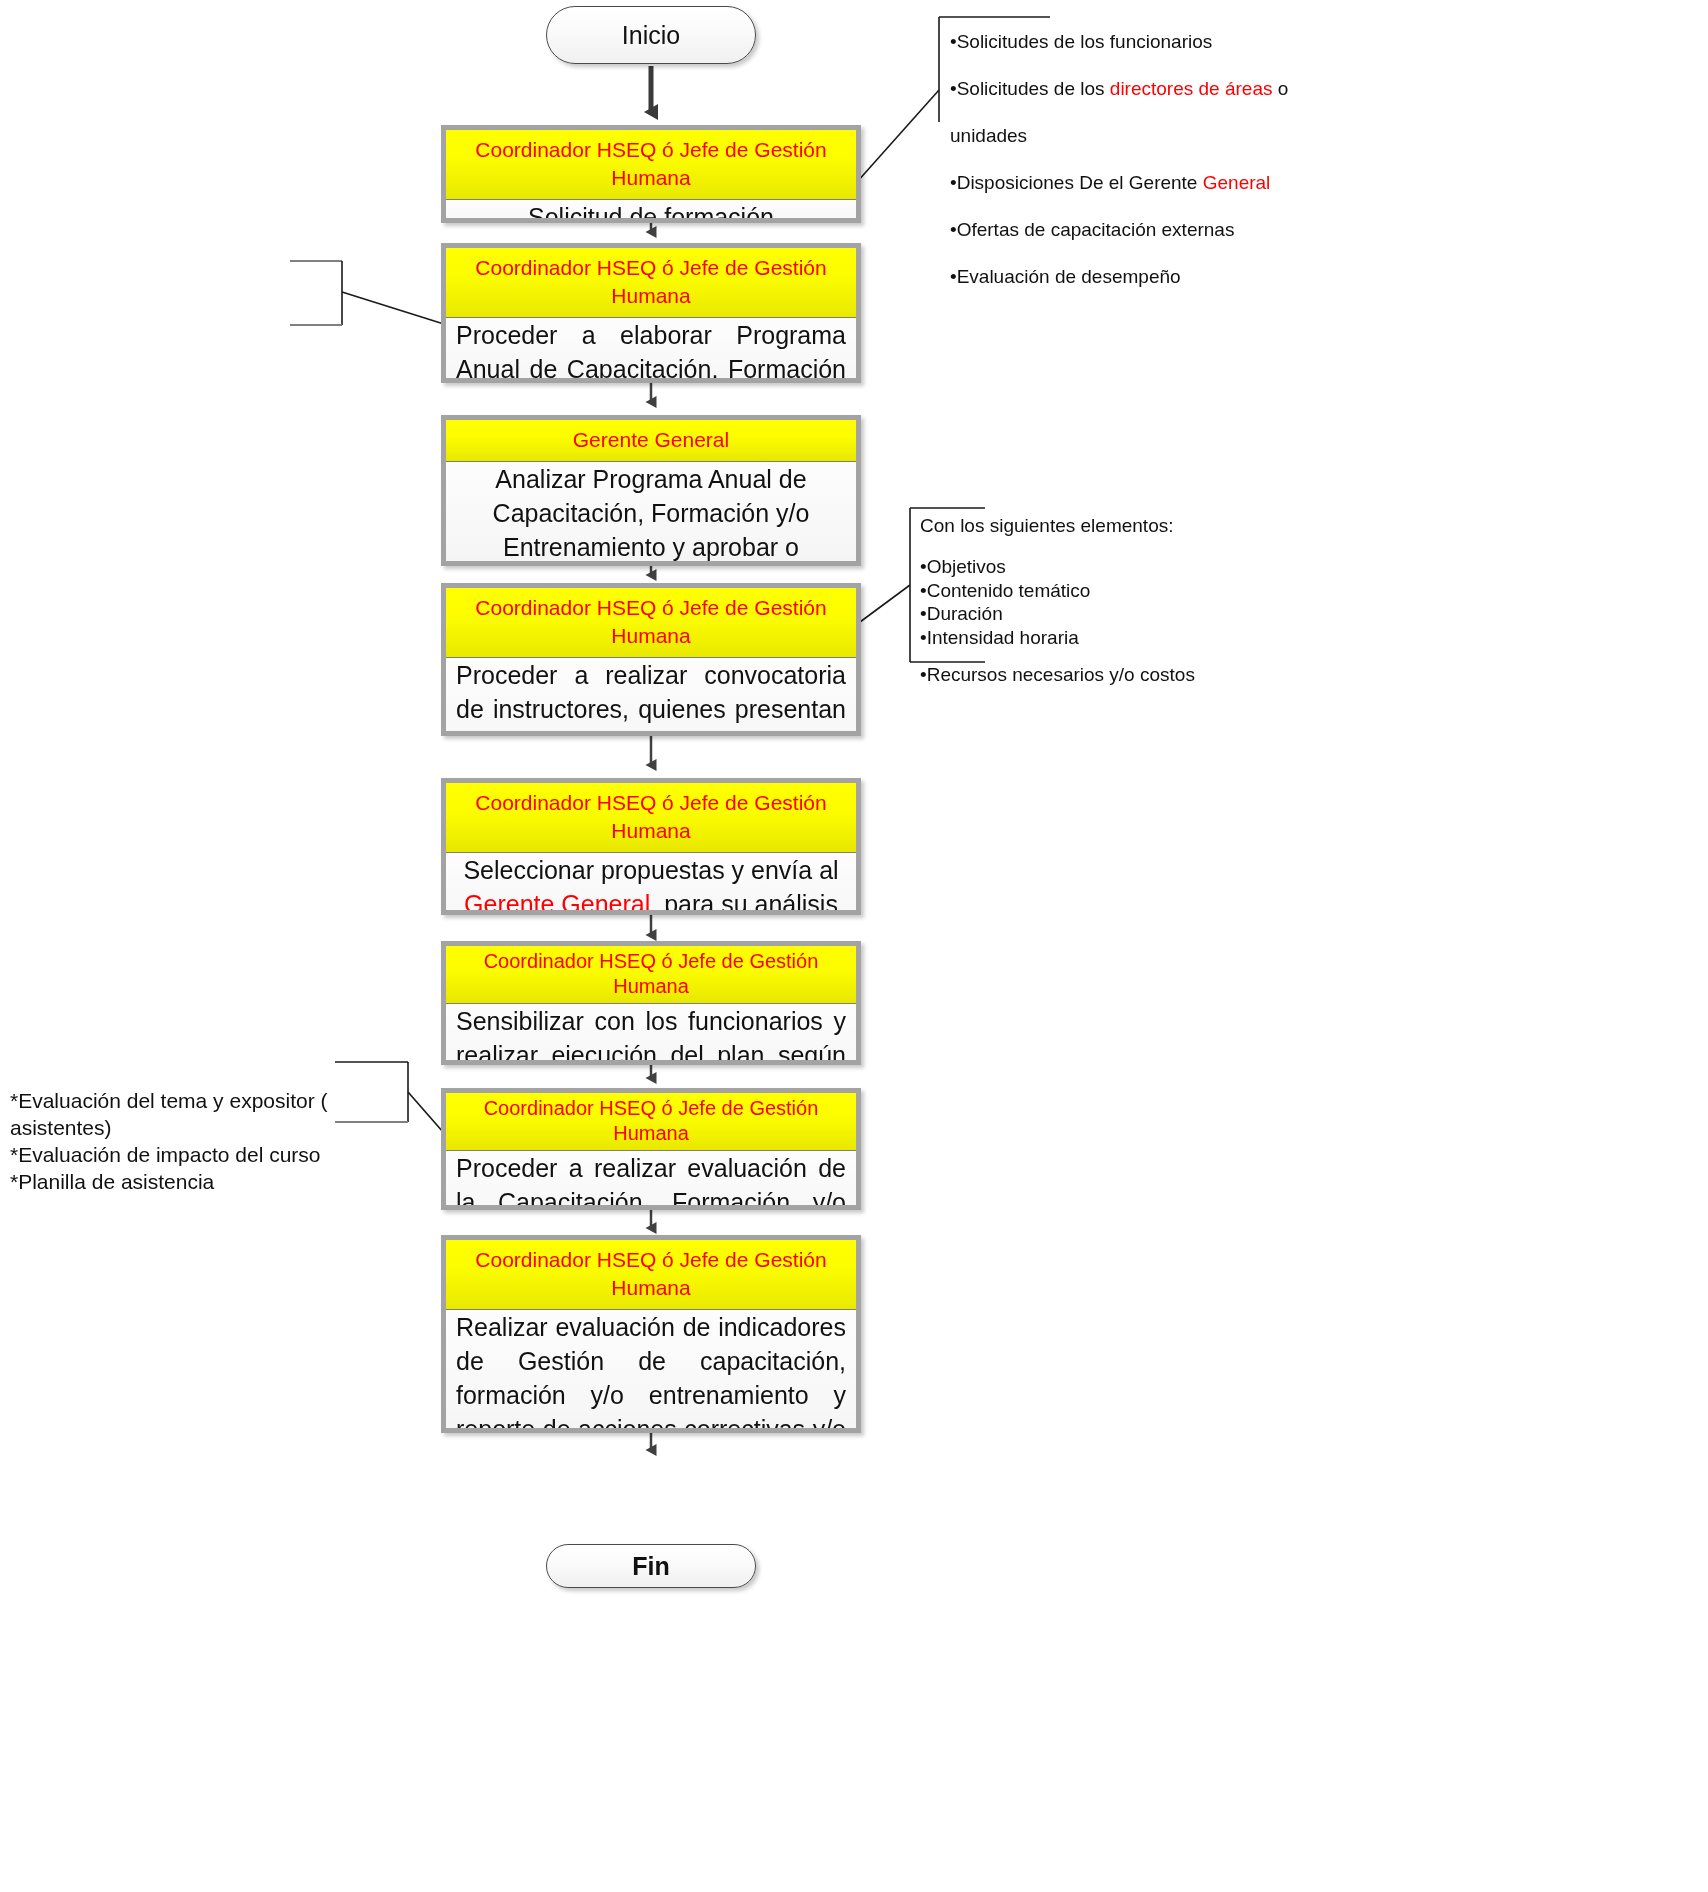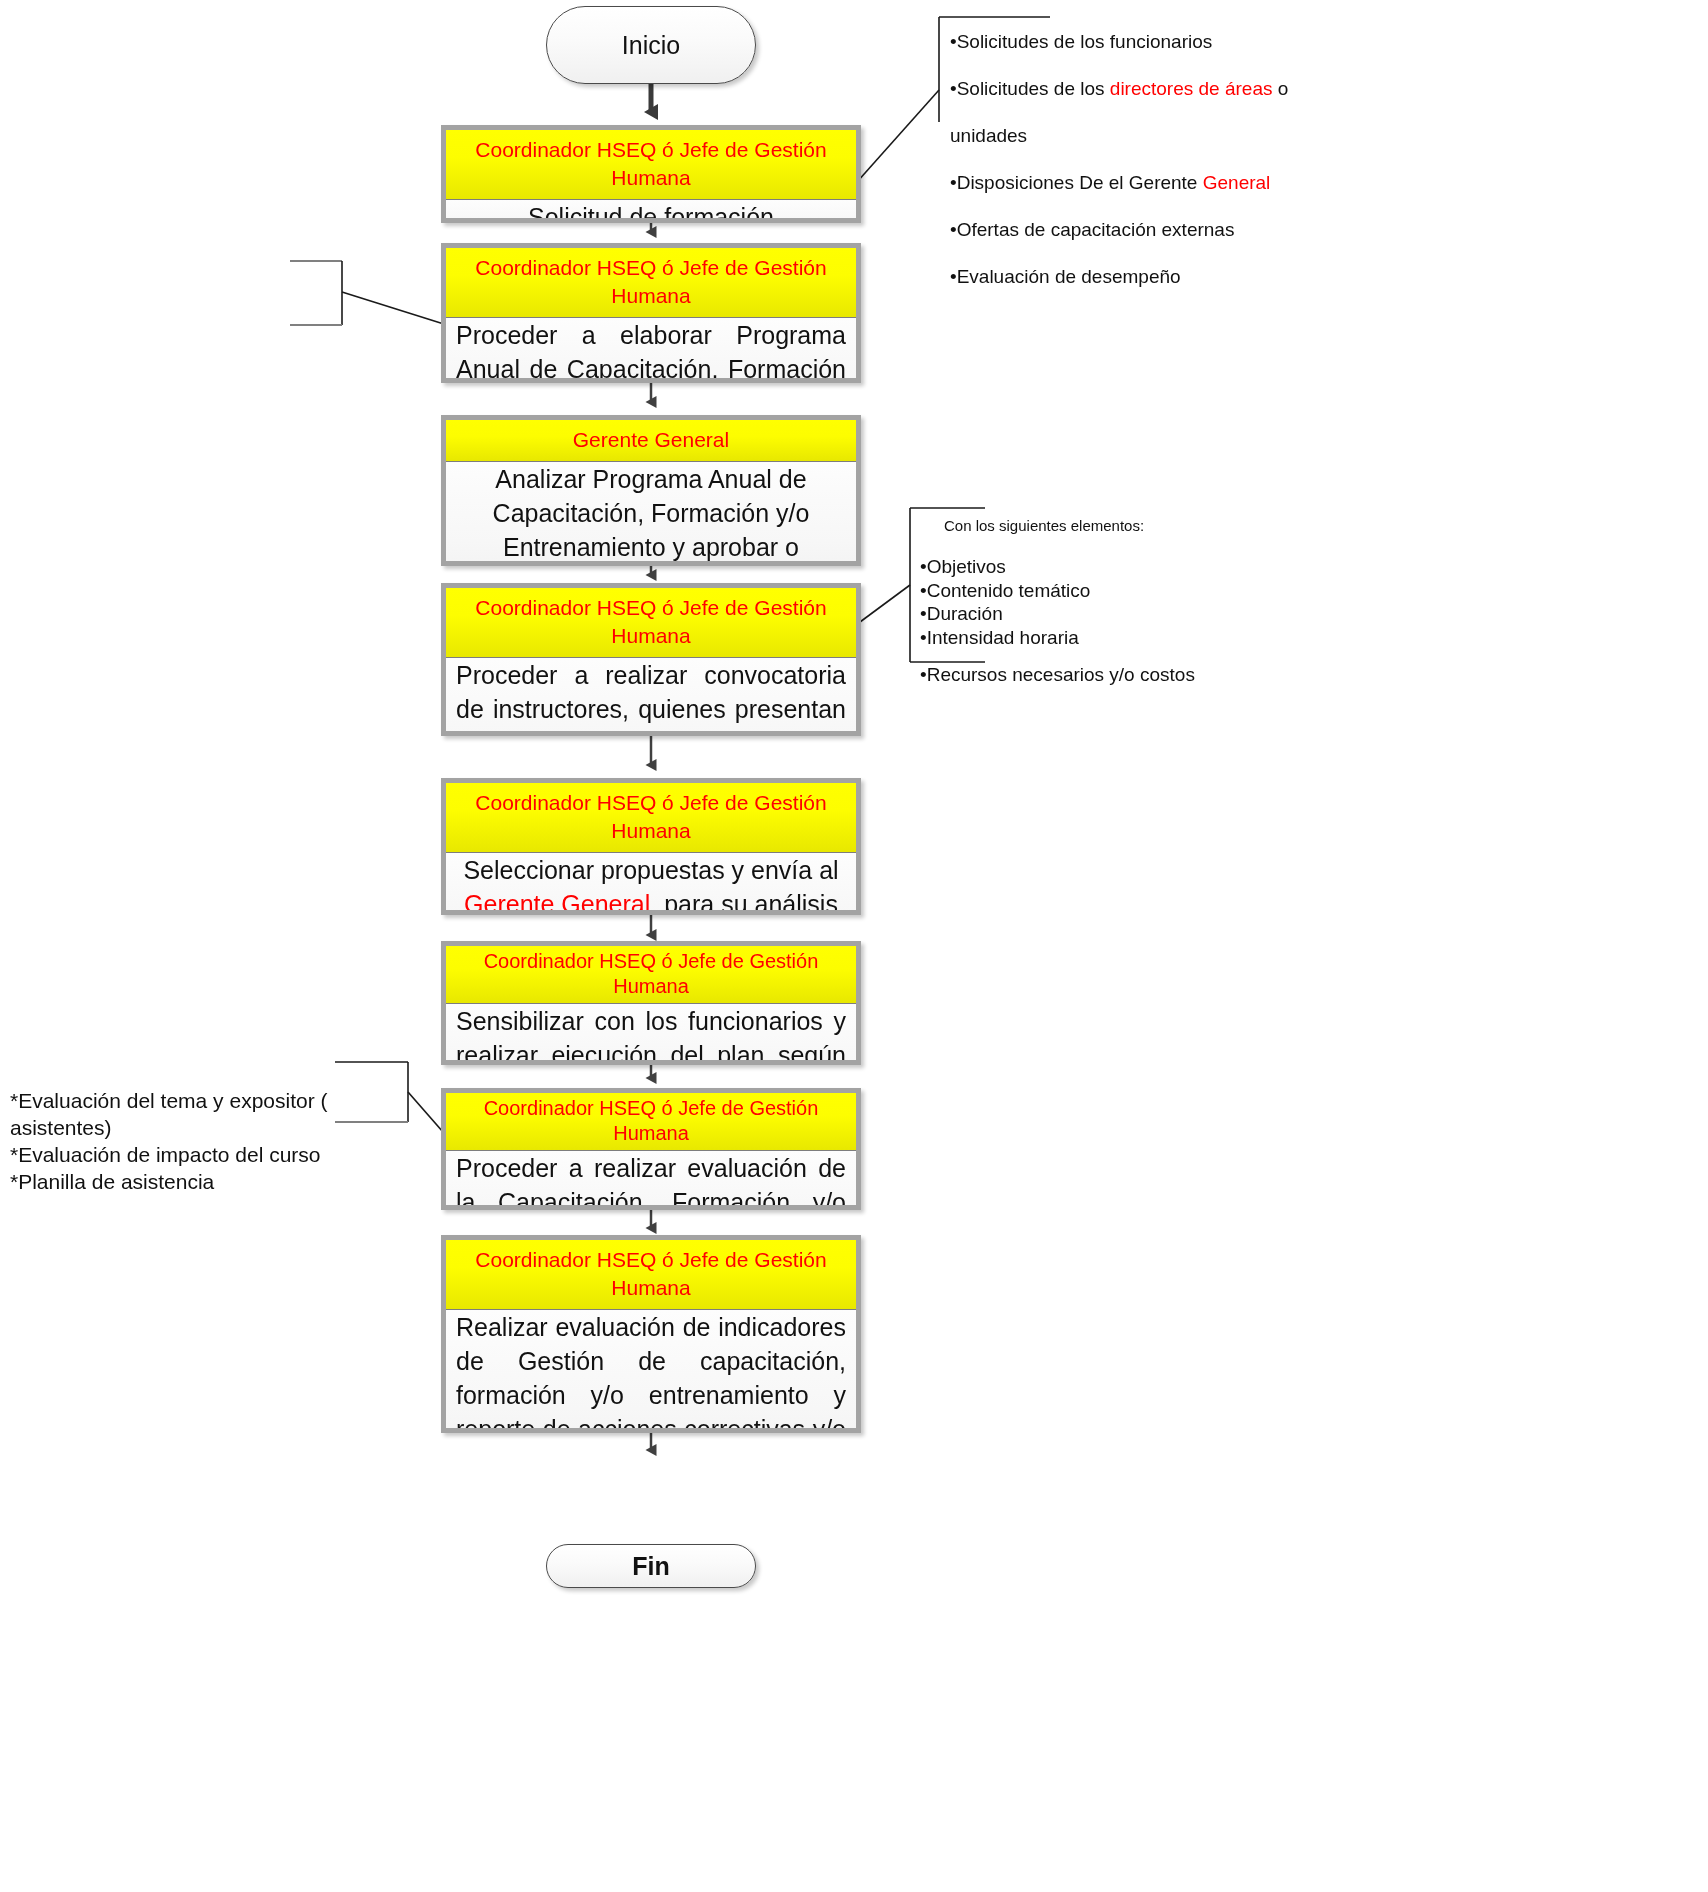--- a/index.html
+++ b/index.html
@@ -148,21 +148,21 @@
     <path d="M910,508 L910,662" stroke="#1a1a1a" stroke-width="1.6" fill="none"></path>
     <path d="M910,662 L985,662" stroke="#1a1a1a" stroke-width="1.6" fill="none"></path>
     <path d="M910,585 L860,622" stroke="#1a1a1a" stroke-width="1.6" fill="none"></path>
 
     <path d="M335,1062 L408,1062" stroke="#1a1a1a" stroke-width="1.6" fill="none"></path>
     <path d="M408,1062 L408,1122" stroke="#1a1a1a" stroke-width="1.6" fill="none"></path>
     <path d="M335,1122 L408,1122" stroke="#808080" stroke-width="2" fill="none"></path>
     <path d="M408,1092 L450,1140" stroke="#1a1a1a" stroke-width="1.6" fill="none"></path>
   </svg>
 
-  <div class="terminator" style="left:546px; top:6px; width:210px; height:78px;">
+  <div class="terminator" style="left:546px; top:6px; width:210px; height:58px;">
     <span>Inicio</span>
   </div>
 
   <div class="procbox" style="left:441px; top:125px; width:420px; height:98px;">
     <div class="hdr">Coordinador HSEQ ó Jefe de Gestión Humana</div>
     <div class="body center">Solicitud de formación</div>
   </div>
 
   <div class="procbox" style="left:441px; top:243px; width:420px; height:140px;">
     <div class="hdr">Coordinador HSEQ ó Jefe de Gestión Humana</div>
@@ -211,21 +211,21 @@
       <div><span>•</span><span>Solicitudes de los </span><span class="red">directores de áreas</span><span> o</span></div>
       <div><span>unidades</span></div>
       <div><span>•</span><span>Disposiciones De el Gerente </span><span class="red">General</span></div>
       <div><span>•</span><span>Ofertas de capacitación externas</span></div>
       <div><span>•</span><span>Evaluación de desempeño</span></div>
     </div>
   </div>
 
 
   <div class="callout" style="left:920px; top:508px; width:380px;">
-    <div style="font-size:15px; line-height:24px; padding-top:6px;margin-left:24px;">Con los siguientes elementos:</div>
+    <div style="font-size:19px; line-height:24px; padding-top:6px;">Con los siguientes elementos:</div>
     <div style="height:17px;"></div>
     <div style="font-size:19px; line-height:23.5px;">
       <div><span>•</span><span>Objetivos</span></div>
       <div><span>•</span><span>Contenido temático</span></div>
       <div><span>•</span><span>Duración</span></div>
       <div><span>•</span><span>Intensidad horaria</span></div>
       <div style="height:14px;"></div>
       <div><span>•</span><span>Recursos necesarios y/o costos</span></div>
     </div>
   </div>

